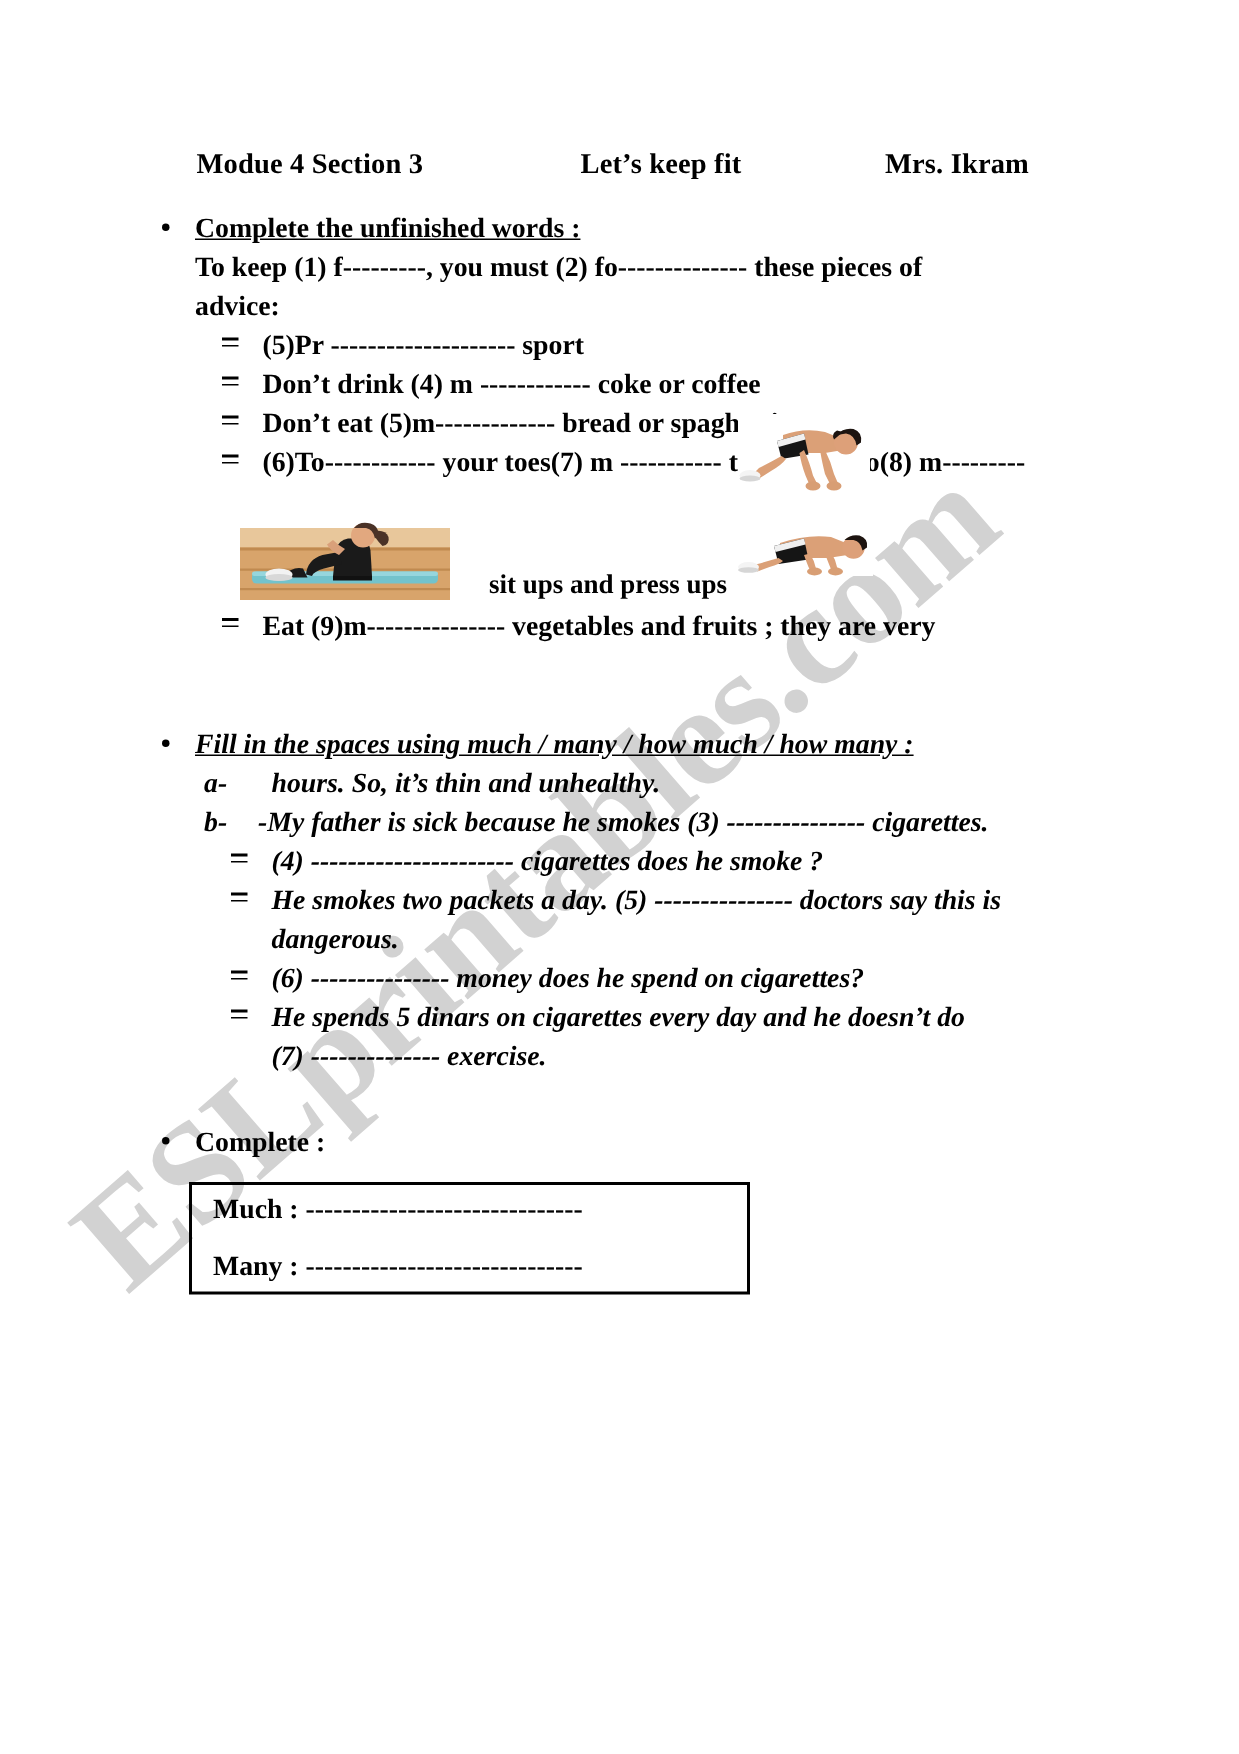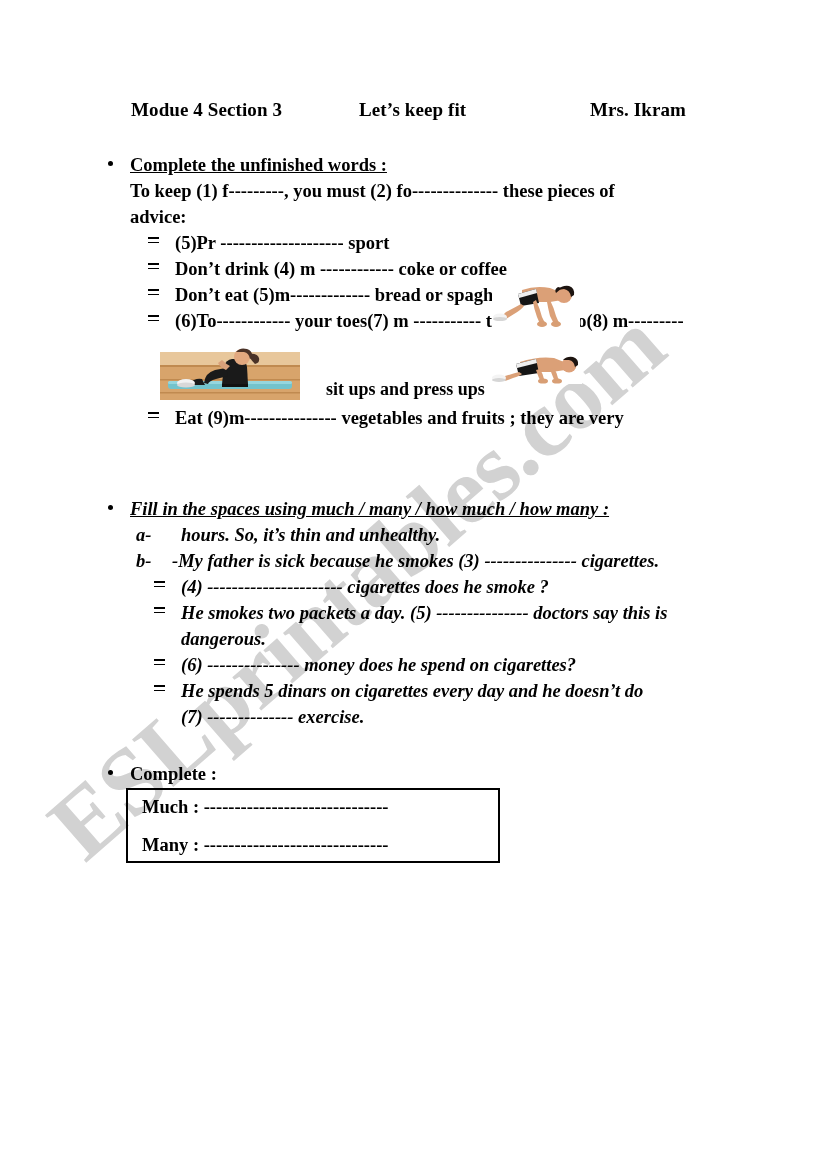--- a/index.html
+++ b/index.html
@@ -50,34 +50,33 @@
   .header-row {
     position: absolute;
     left: 131px;
     top: 99px;
     width: 620px;
     font-size: 19px;
     font-weight: bold;
     letter-spacing: 0.1px;
   }
   .header-row .h-title   { position: absolute; left: 0px;   top: 0; white-space: nowrap; }
-  .header-row .h-center  { position: absolute; left: 228px; top: 0; white-space: nowrap; }
+  .header-row .h-center  { position: absolute; left: 256px; top: 0; white-space: nowrap; }
   .header-row .h-right   { position: absolute; left: 459px; top: 0; white-space: nowrap; }
 
   .section {
     position: absolute;
     font-size: 18.5px;
     font-weight: bold;
     line-height: 26px;
   }
 
   .bullet-head {
     position: relative;
     padding-left: 30px;
-    margin-top: 12px;
   }
   .bullet-head .dot {
     position: absolute;
     left: 8px;
     top: 9px;
     width: 5px;
     height: 5px;
     border-radius: 50%;
     background: #000;
   }

